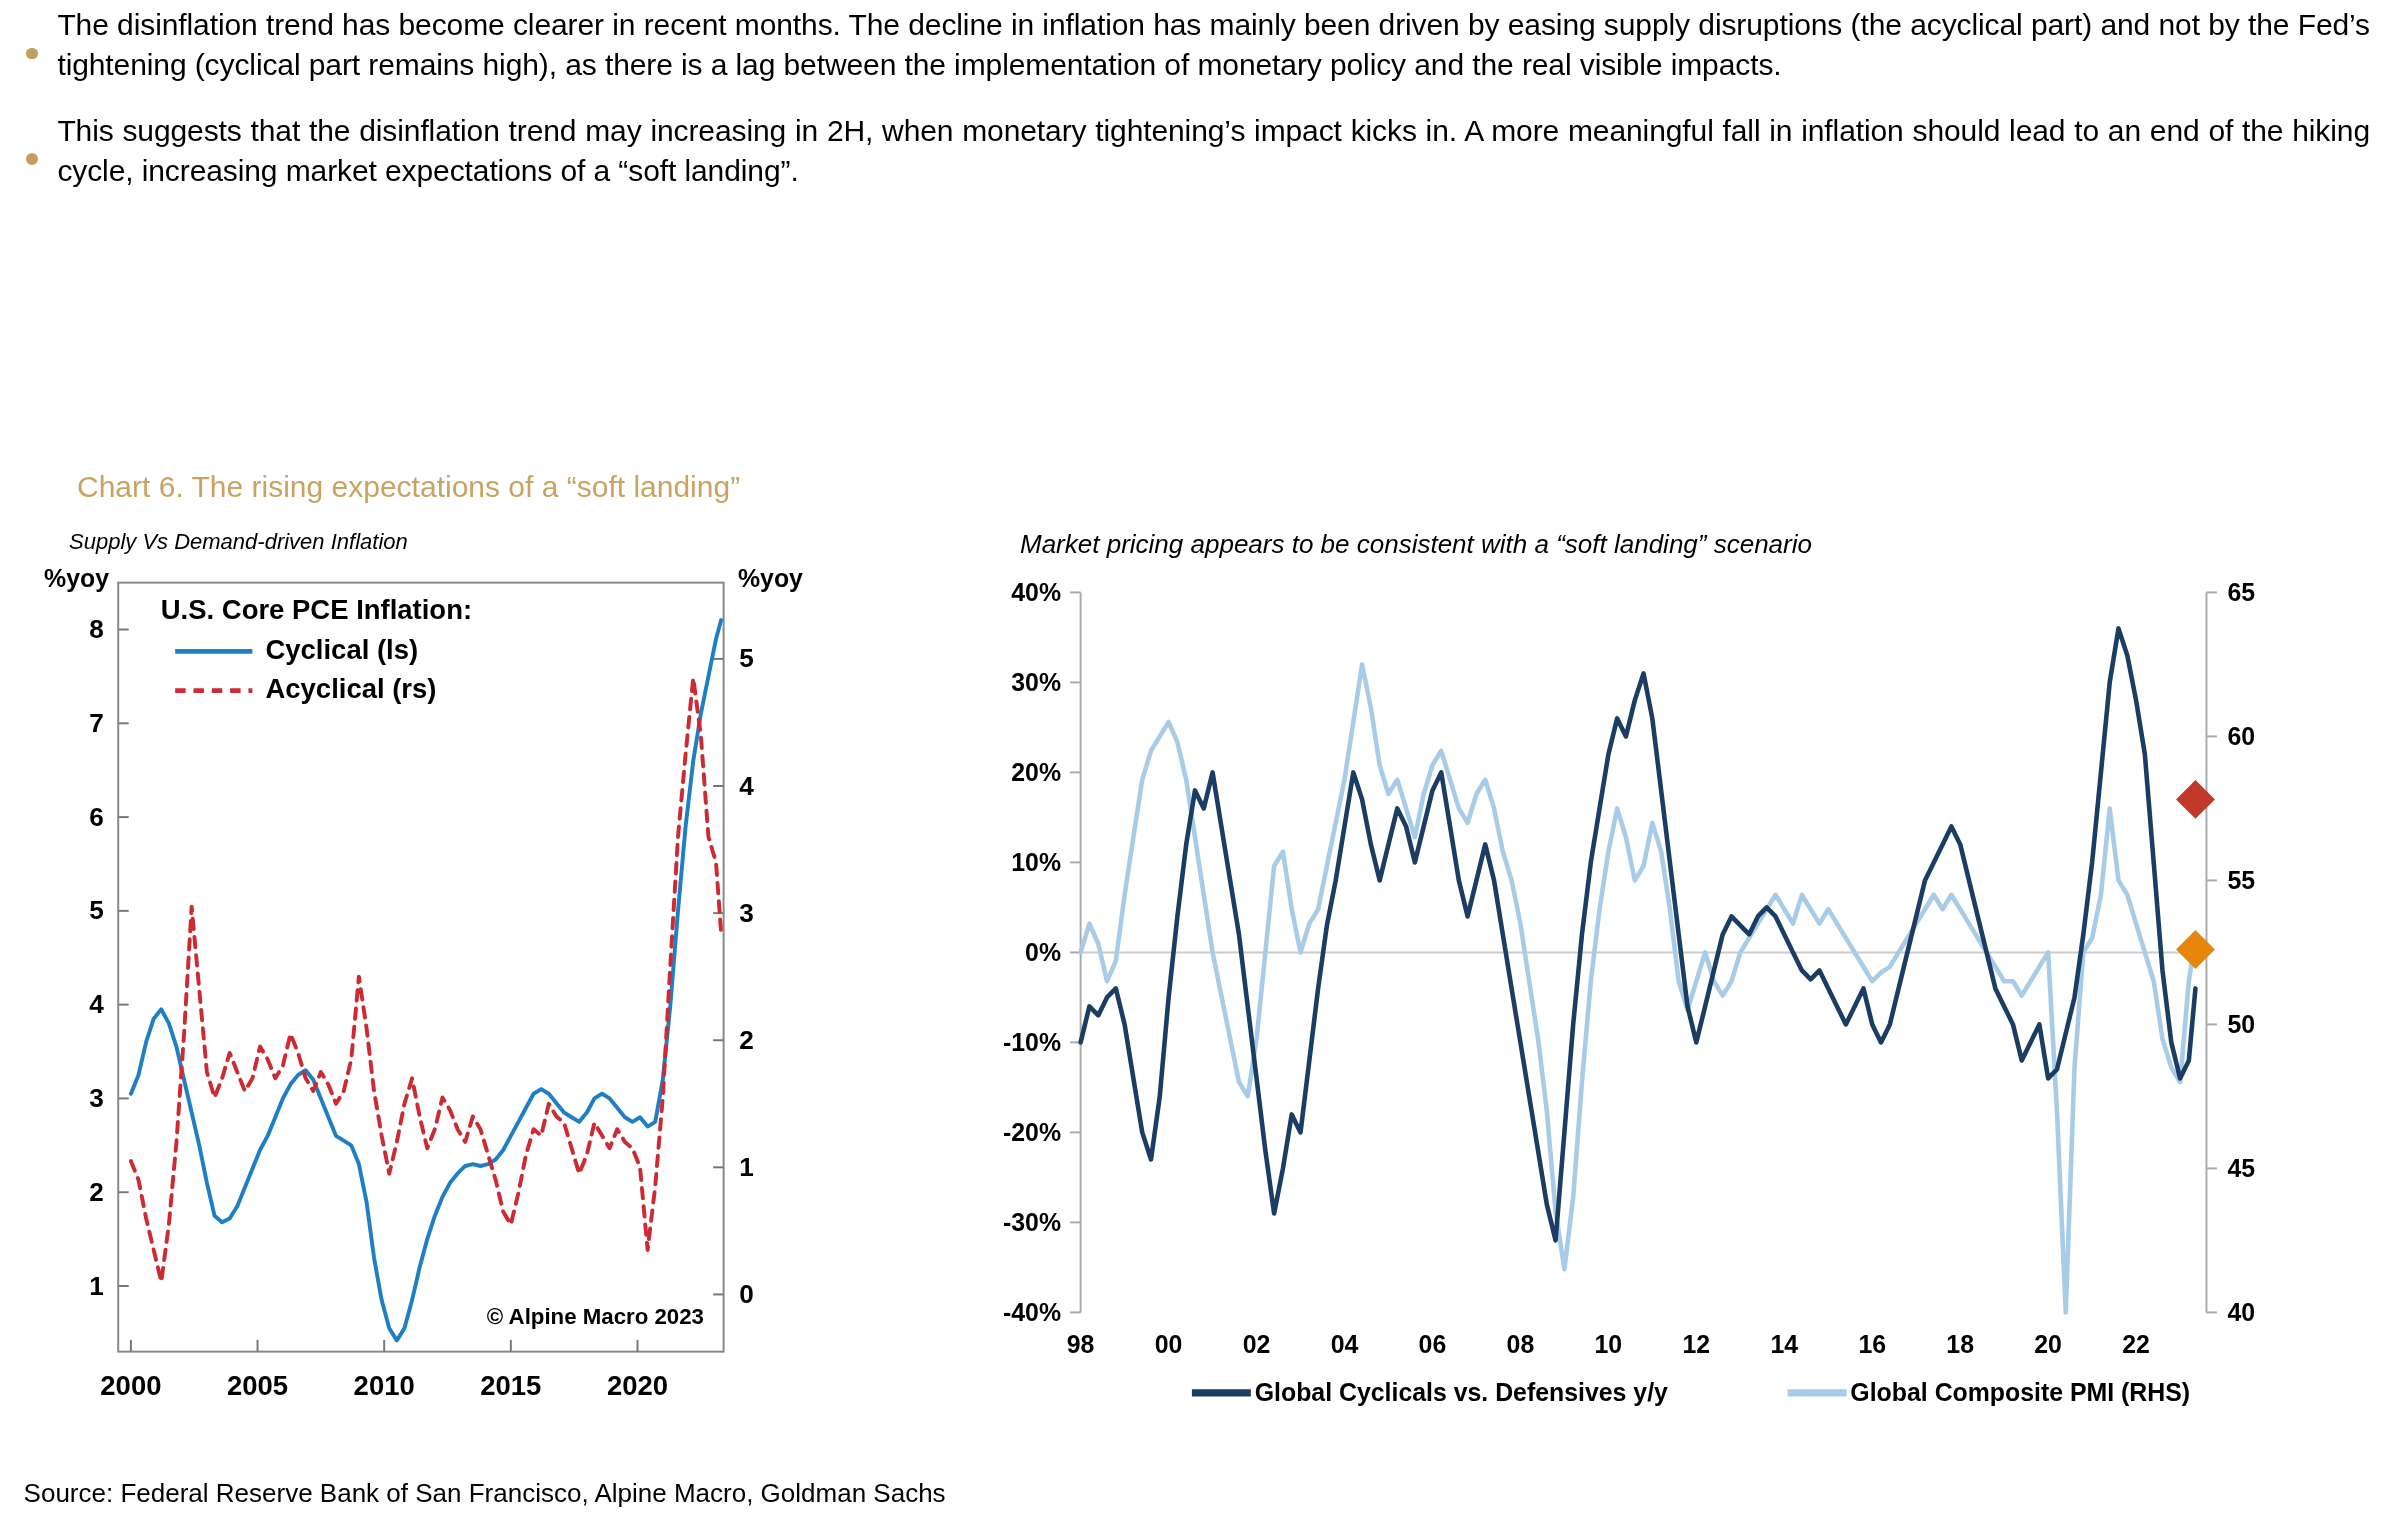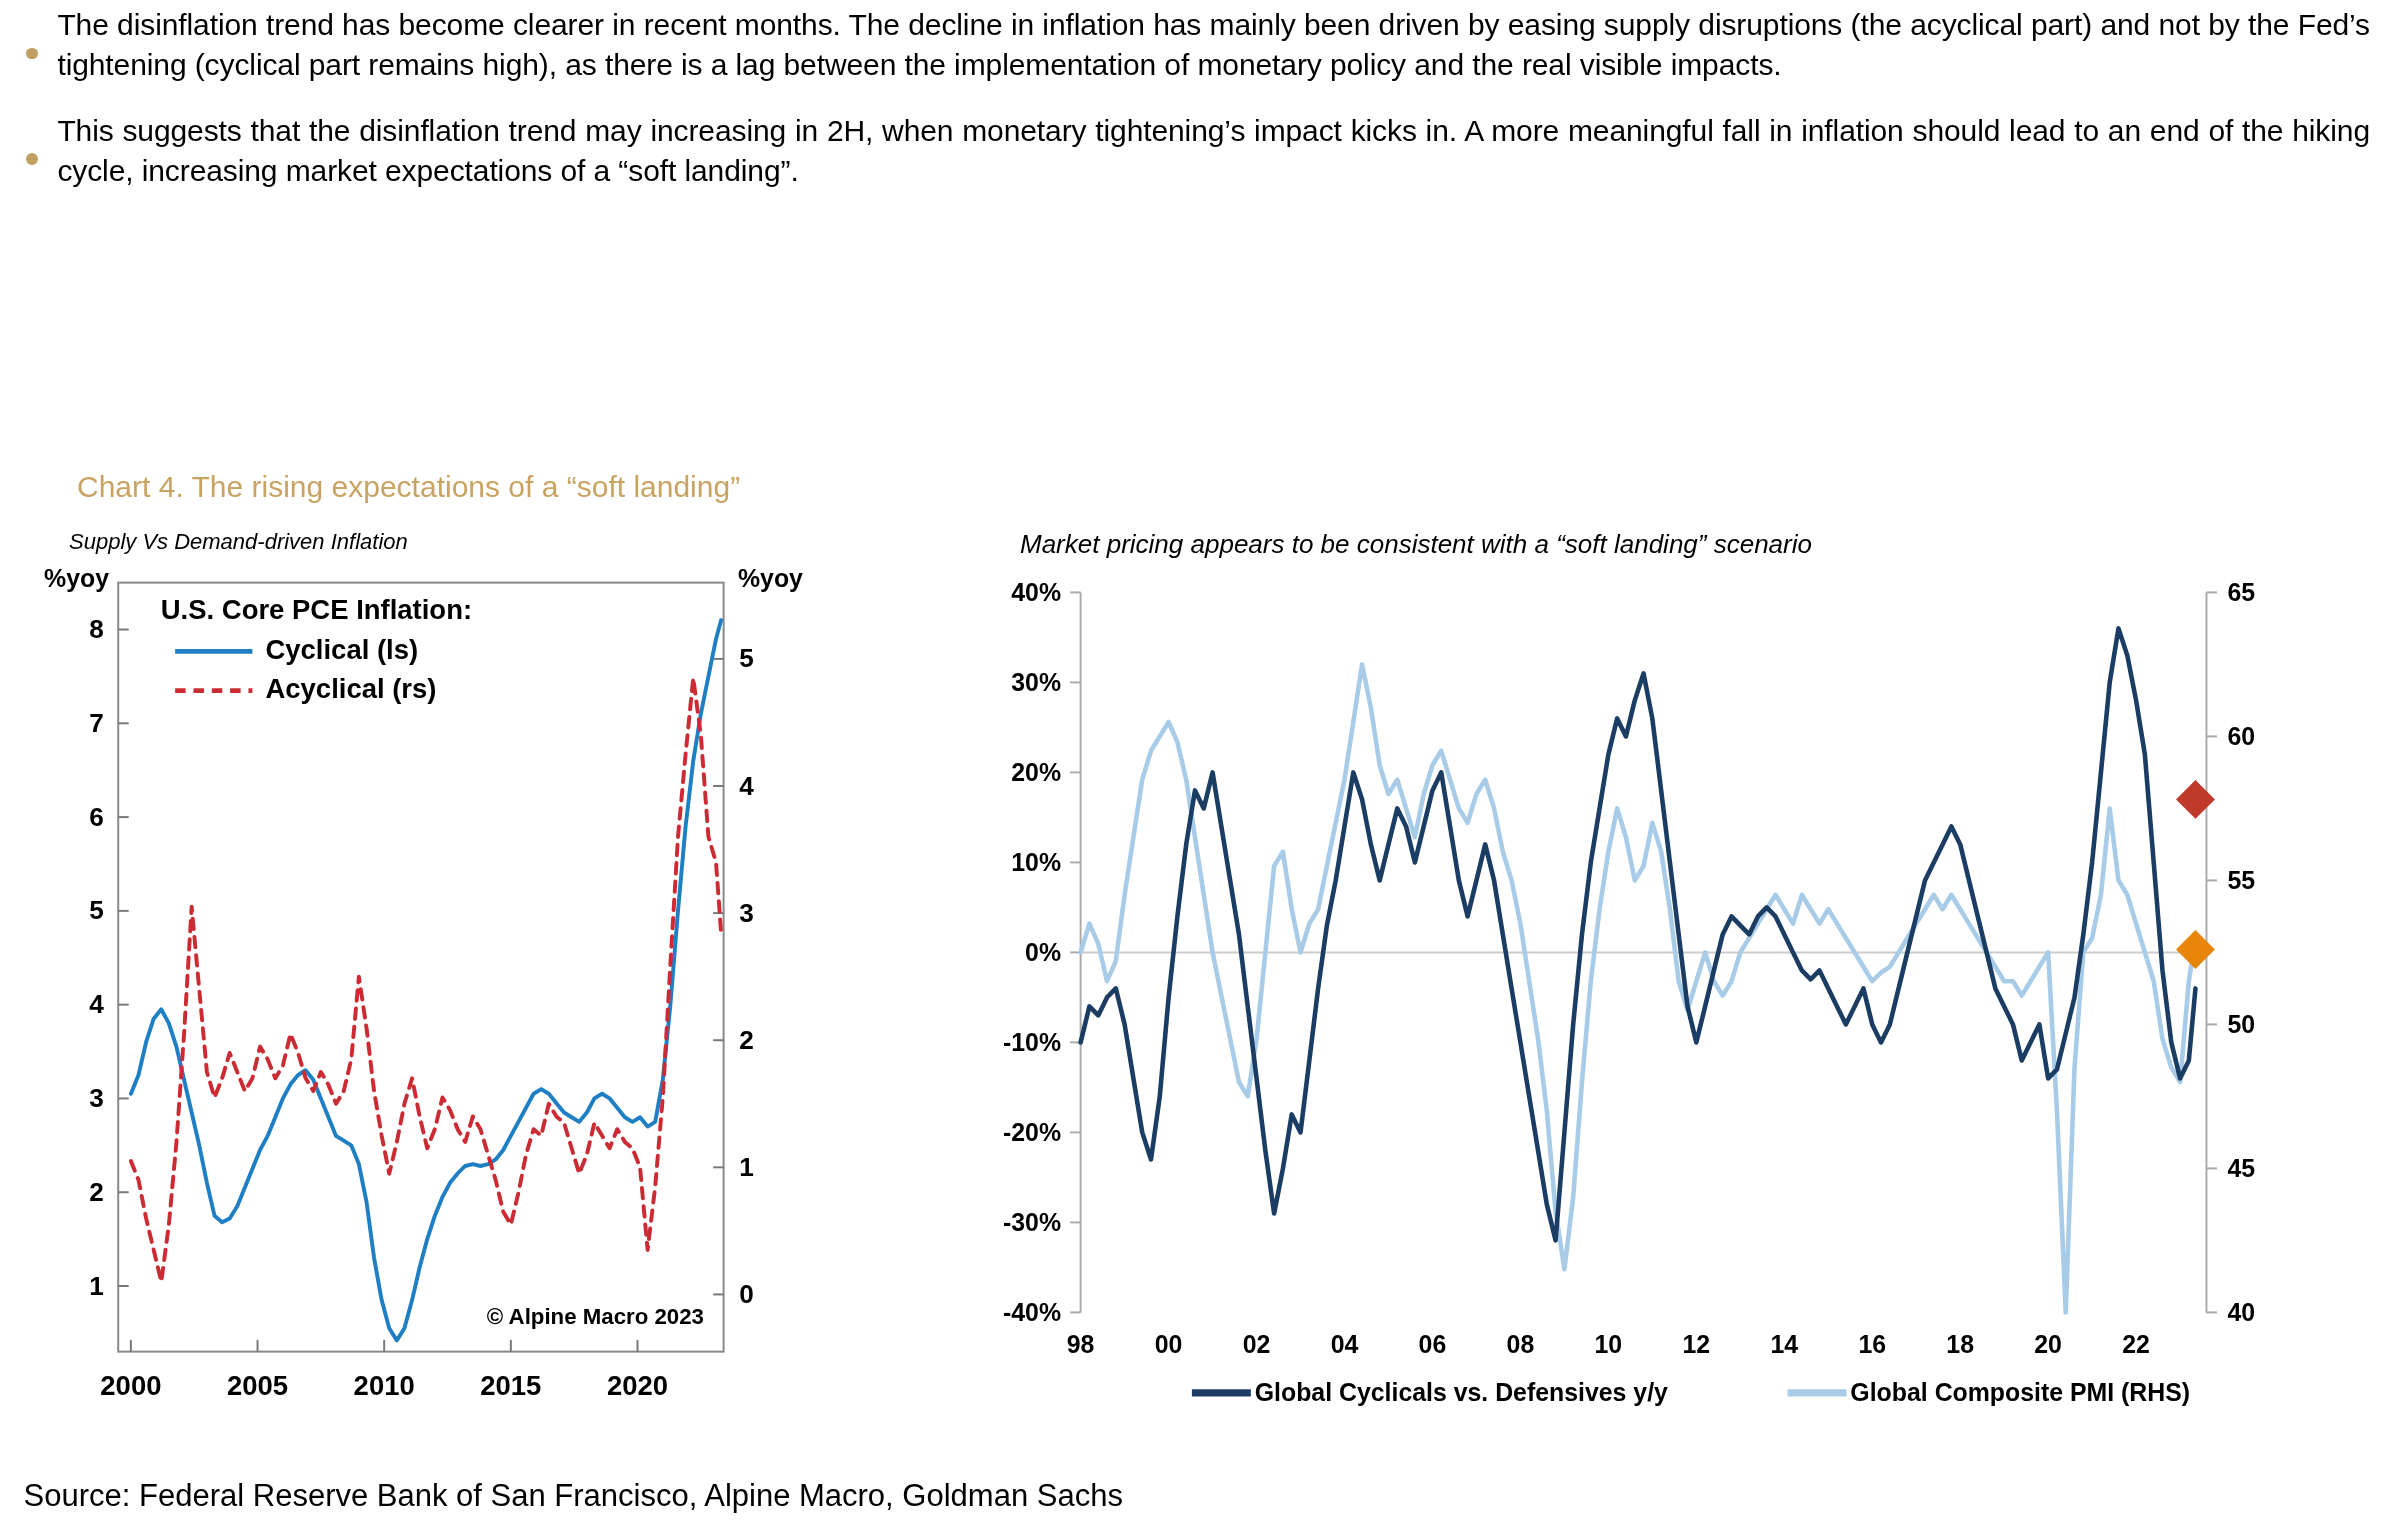--- a/index.html
+++ b/index.html
@@ -44,21 +44,21 @@
   }
   .panel-sub-right {
     position: absolute; left: 987px; top: 529px;
     font-size: 26px; font-style: italic; font-stretch: condensed;
     white-space: nowrap;
     margin-left: 33px;
   }
 
   .source {
     position: absolute; left: 23.6px; top: 1478px;
-    font-size: 31px; font-stretch: condensed; white-space: nowrap;
+    font-size: 26px; font-stretch: condensed; white-space: nowrap;
   }
 
   
   .panel { position: absolute; }
   #left-panel  { left: 19.6px;   top: 563px; width: 864px; height: 877px; }
   #right-panel { left: 917px; top: 576px; width: 1440px; height: 851px; }
 
   svg text { font-family: "Liberation Sans", sans-serif; }
 </style>
 </head>
@@ -68,21 +68,21 @@
   <div class="bullet-row">
     <div class="bullet-dot"></div>
     <div class="bullet-text">The disinflation trend has become clearer in recent months. The decline in inflation has mainly been driven by easing supply disruptions (the acyclical part) and not by the Fed’s tightening (cyclical part remains high), as there is a lag between the implementation of monetary policy and the real visible impacts.</div>
   </div>
   <div class="bullet-row">
     <div class="bullet-dot"></div>
     <div class="bullet-text">This suggests that the disinflation trend may increasing in 2H, when monetary tightening’s impact kicks in. A more meaningful fall in inflation should lead to an end of the hiking cycle, increasing market expectations of a “soft landing”.</div>
   </div>
 </div>
 
-<div class="chart-title">Chart 4. The rising expectations of a “soft landing”</div>
+<div class="chart-title">Chart 6. The rising expectations of a “soft landing”</div>
 <div class="panel-sub-left">Supply Vs Demand-driven Inflation</div>
 <div class="panel-sub-right">Market pricing appears to be consistent with a  “soft landing” scenario</div>
 <div class="source">Source: Federal Reserve Bank of San Francisco, Alpine Macro, Goldman Sachs</div>
 
 <svg class="panel" id="left-panel" viewBox="0 0 1320 1340">
   <g id="left-chart-root">
       <rect x="150" y="30" width="925" height="1175" fill="none" stroke="#888" stroke-width="3"></rect>
       <line x1="150" y1="1104.6951219512196" x2="166" y2="1104.6951219512196" stroke="#777" stroke-width="3"></line>
       <text x="128" y="1117.6951219512196" text-anchor="end" font-size="40" font-weight="bold">1</text>
       <line x1="150" y1="961.4024390243902" x2="166" y2="961.4024390243902" stroke="#777" stroke-width="3"></line>

